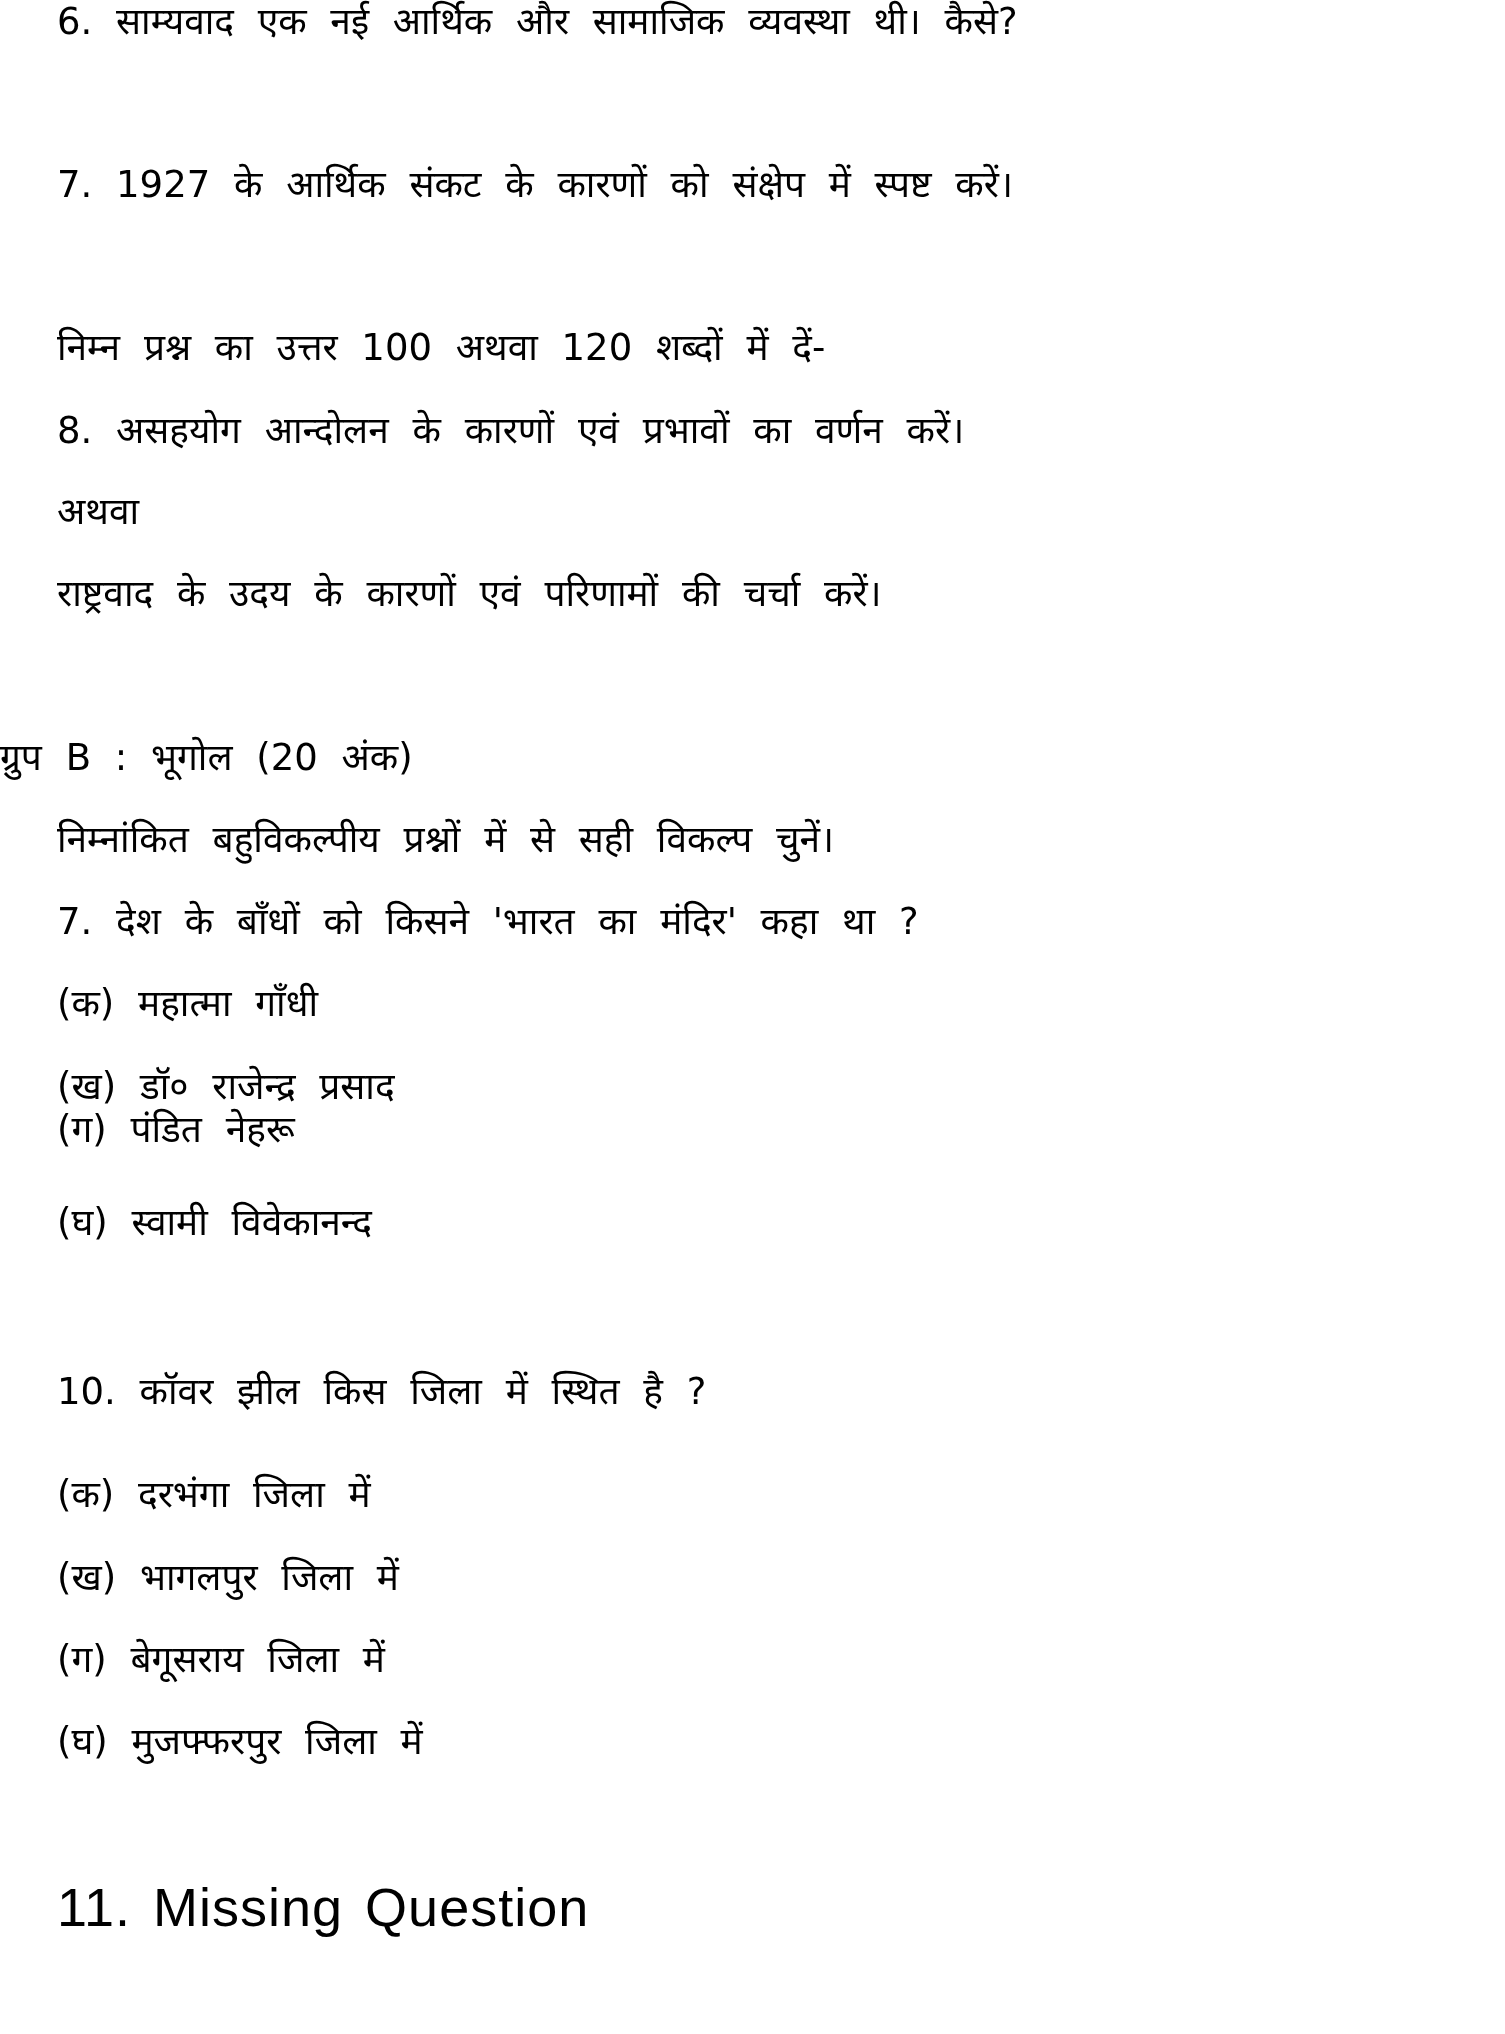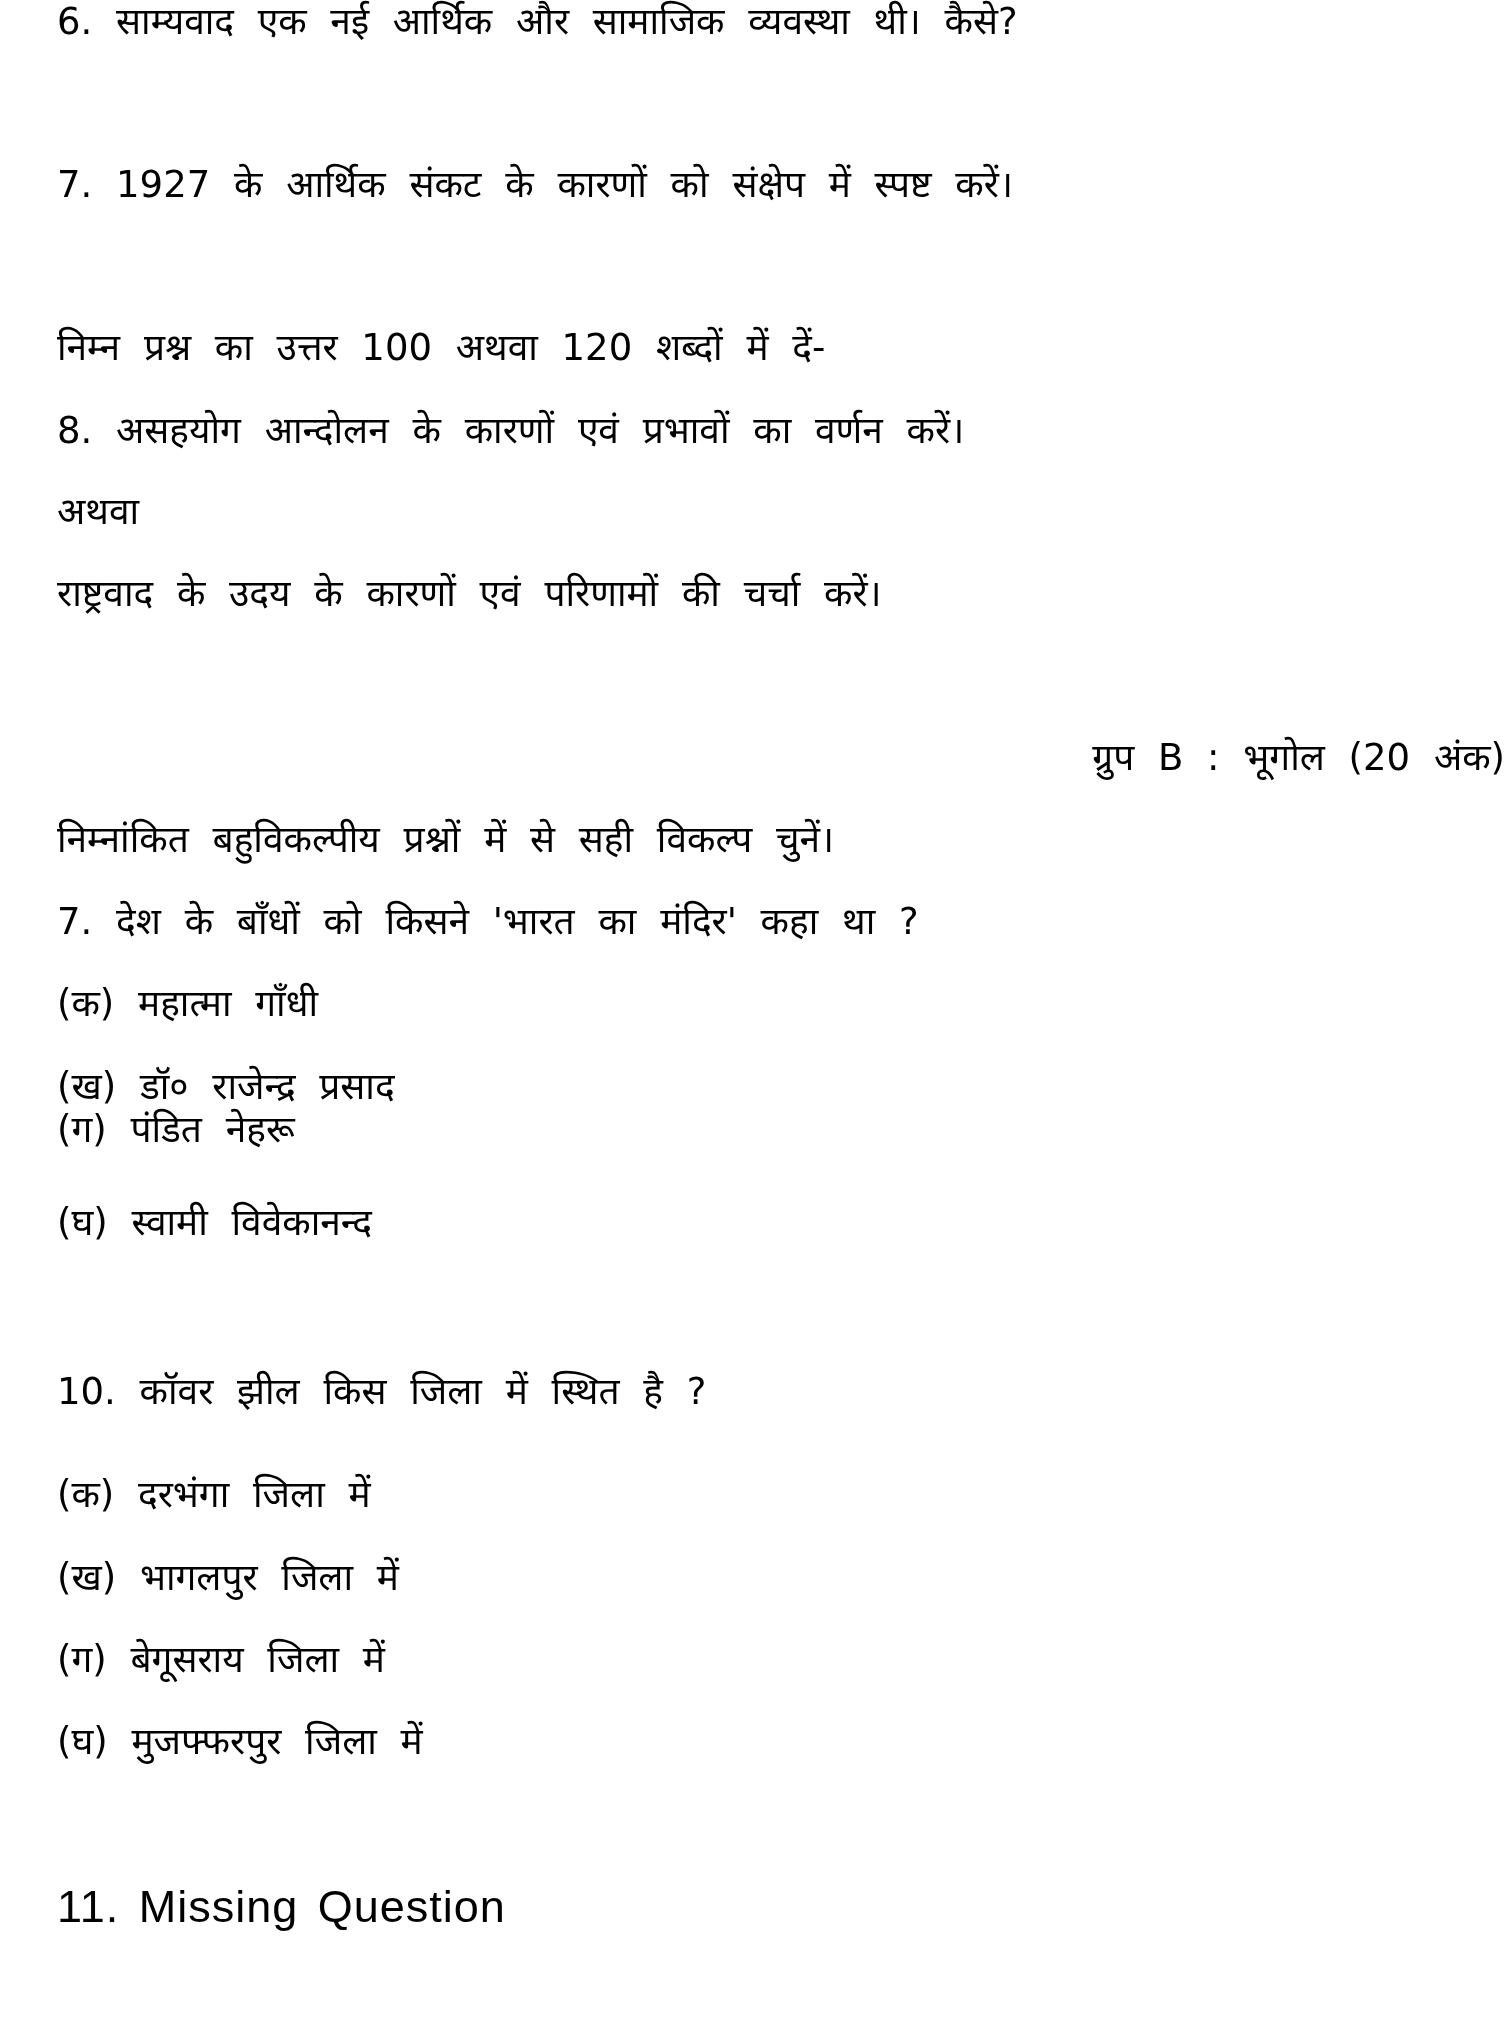--- a/index.html
+++ b/index.html
@@ -21,25 +21,25 @@
       height: 60px;
       line-height: 60px;
       font-size: 37px;
       white-space: nowrap;
       word-spacing: 12px;
       transform: translateY(-30px);
     }
     .center {
       left: 0;
       width: 1505px;
-      text-align: right;
+      text-align: left;
     }
     .latin {
       font-family: "Liberation Sans", sans-serif;
-      font-size: 45px;
+      font-size: 54px;
       word-spacing: 6px;
       letter-spacing: 1px;
     }
   </style>
 </head>
 <body>
 
 <div>
 
   <div class="line" style="top:22px">6. साम्यवाद एक नई आर्थिक और सामाजिक व्यवस्था थी। कैसे?</div>

